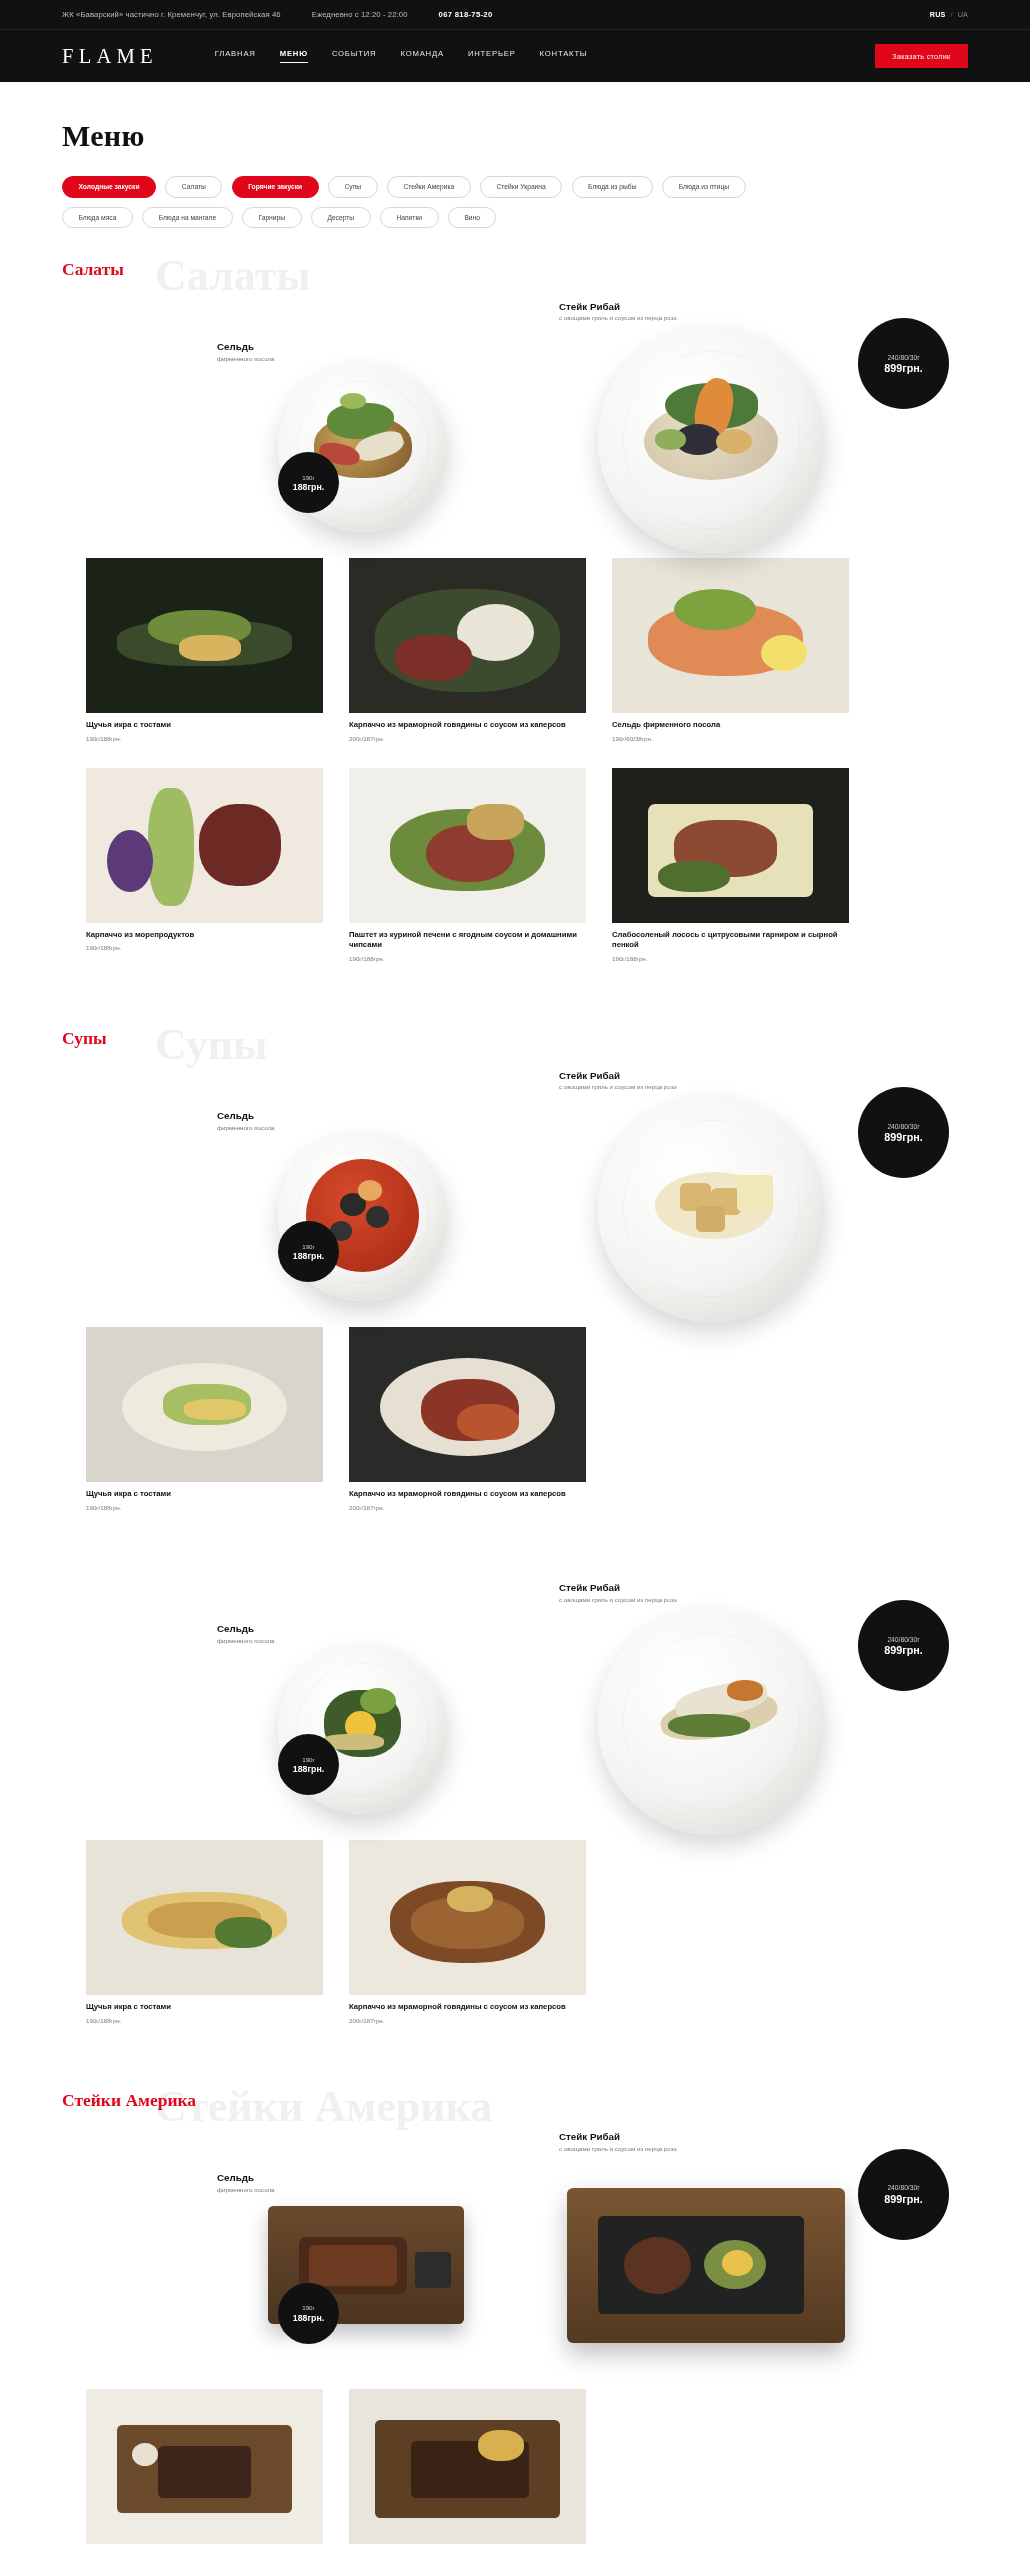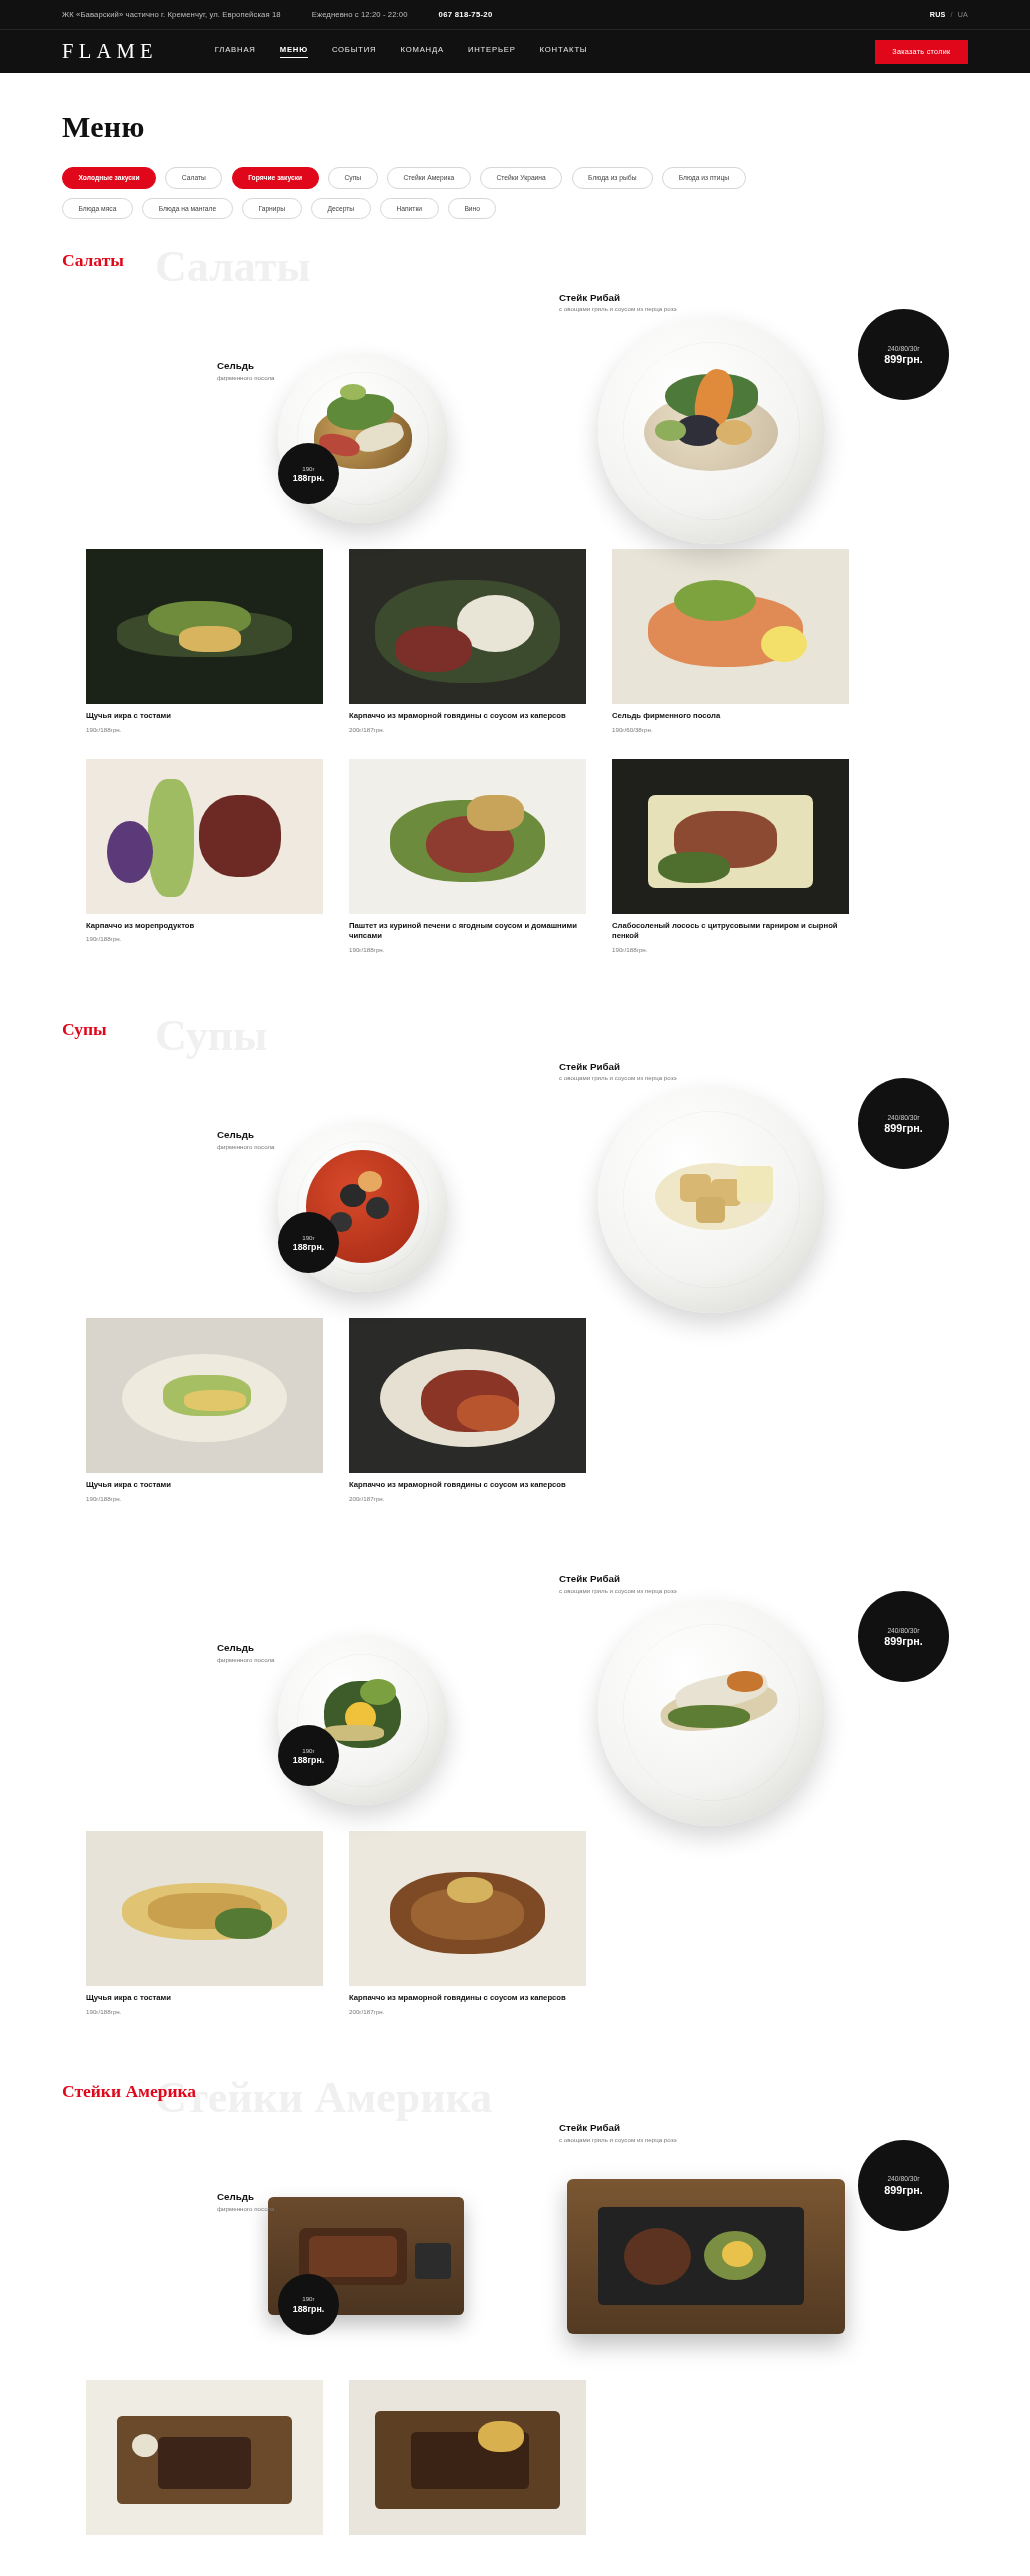--- a/index.html
+++ b/index.html
@@ -27,21 +27,21 @@
   .topbar .phone { color: #ffffff; font-weight: bold; margin-left: 31px; letter-spacing: 0.3px; }
   .topbar .spacer { flex: 1; }
   .topbar .lang { display: flex; align-items: center; gap: 5.2px; font-size: 7.2px; }
   .topbar .lang .active { color: #ffffff; font-weight: bold; }
   .topbar .lang .sep { color: #666; }
   .topbar .lang .inactive { color: #8a8a8a; }
 
   
   .navbar {
     background: #111111;
-    height: 44px;
+    height: 53px;
     display: flex;
     align-items: center;
     padding: 4px 62px;
     border-top: 0.5px solid #262626;
   }
   .brand {
     color: #ffffff;
     font-family: "Liberation Serif", serif;
     font-size: 20.6px;
     letter-spacing: 5.2px;
@@ -152,21 +152,21 @@
     position: relative;
     height: 242px;
     margin-bottom: 20.6px;
   }
   .hero .left-label {
     position: absolute;
     left: 155px;
     top: 46px;
     z-index: 3;
   }
-  .hero .left-label .nm { font-size: 9.8px; font-weight: bold; margin-top: 28px; }
+  .hero .left-label .nm { font-size: 9.8px; font-weight: bold; }
   .hero .left-label .ds { font-size: 6.2px; color: #777; margin-top: 2.6px; }
 
   .hero .right-label {
     position: absolute;
     left: 497px;
     top: 5.2px;
     z-index: 3;
   }
   .hero .right-label .nm { font-size: 9.8px; font-weight: bold; }
   .hero .right-label .ds { font-size: 6.2px; color: #777; margin-top: 2.6px; }
@@ -233,21 +233,21 @@
   .section-gap { height: 46px; }
 
   
   .sc { position: absolute; inset: 0; }
   .blob { position: absolute; border-radius: 50%; }
 </style>
 </head>
 <body>
 
 <div class="topbar">
-  <span class="addr">ЖК «Баварский» частично г. Кременчуг, ул. Европейская 18</span>
+  <span class="addr">ЖК «Баварский» частично г. Кременчуг, ул. Европейская 46</span>
   <span class="hours">Ежедневно с 12:20 - 22:00</span>
   <span class="phone">067 818-75-20</span>
   <span class="spacer"></span>
   <span class="lang">
     <span class="active">RUS</span>
     <span class="sep">/</span>
     <span class="inactive">UA</span>
   </span>
 </div>
 

